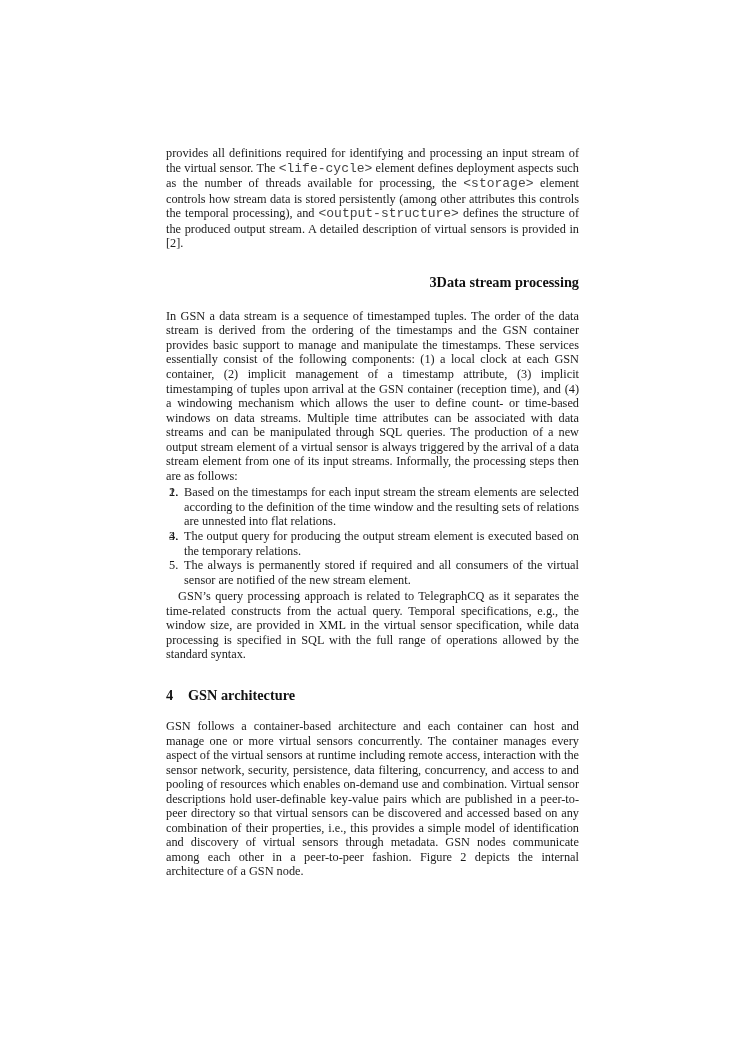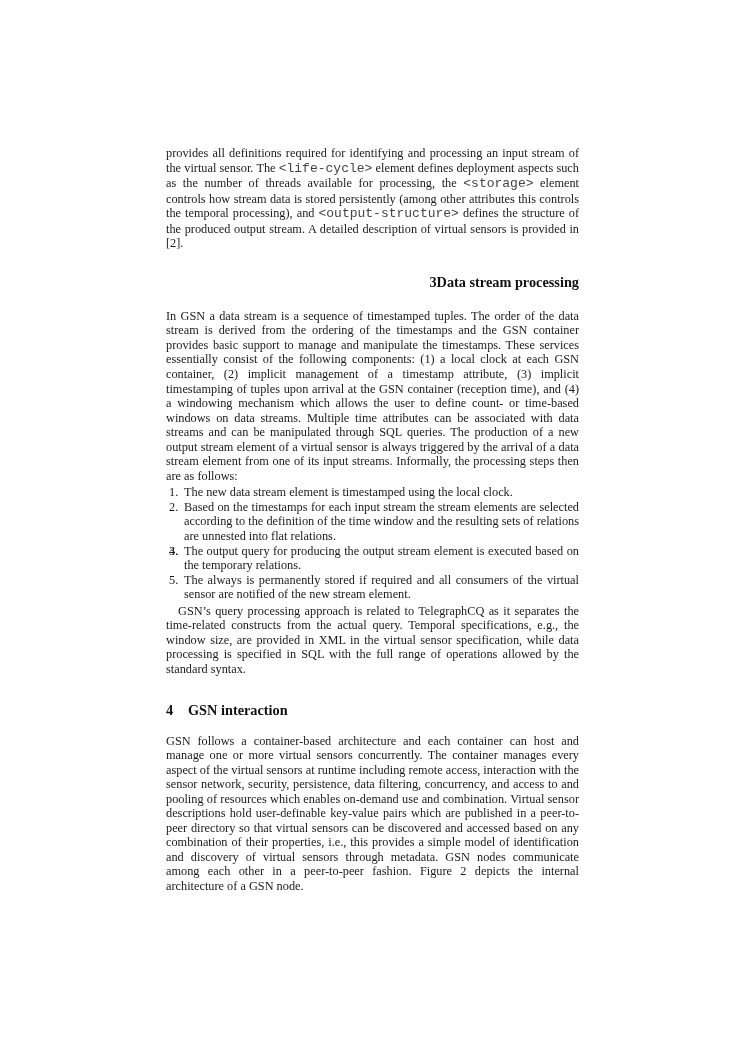--- a/index.html
+++ b/index.html
@@ -28,26 +28,26 @@
 
 <div class="page">
 
   <p><span>provides all definitions required for identifying and processing an input stream of the virtual sensor. The </span><code>&lt;life-cycle&gt;</code><span> element defines deployment aspects such as the number of threads available for processing, the </span><code>&lt;storage&gt;</code><span> element controls how stream data is stored persistently (among other attributes this controls the temporal processing), and </span><code>&lt;output-structure&gt;</code><span> defines the structure of the produced output stream. A detailed description of virtual sensors is provided in [2].</span></p>
 
   <h2 class="sec3"><span class="num">3</span><span>Data stream processing</span></h2>
 
   <p>In GSN a data stream is a sequence of timestamped tuples. The order of the data stream is derived from the ordering of the timestamps and the GSN container provides basic support to manage and manipulate the timestamps. These services essentially consist of the following components: (1) a local clock at each GSN container, (2) implicit management of a timestamp attribute, (3) implicit timestamping of tuples upon arrival at the GSN container (reception time), and (4) a windowing mechanism which allows the user to define count- or time-based windows on data streams. Multiple time attributes can be associated with data streams and can be manipulated through SQL queries. The production of a new output stream element of a virtual sensor is always triggered by the arrival of a data stream element from one of its input streams. Informally, the processing steps then are as follows:</p>
 
   <ol>
-    <li><span class="n">1.</span><span>The new data stream element is timestamped using the local clock.</span></li>
+    <li><span class="n">1.</span></li>
     <li><span class="n">2.</span><span>Based on the timestamps for each input stream the stream elements are selected according to the definition of the time window and the resulting sets of relations are unnested into flat relations.</span></li>
     <li><span class="n">3.</span></li>
     <li><span class="n">4.</span><span>The output query for producing the output stream element is executed based on the temporary relations.</span></li>
     <li><span class="n">5.</span><span>The always is permanently stored if required and all consumers of the virtual sensor are notified of the new stream element.</span></li>
   </ol>
 
   <p class="indent">GSN’s query processing approach is related to TelegraphCQ as it separates the time-related constructs from the actual query. Temporal specifications, e.g., the window size, are provided in XML in the virtual sensor specification, while data processing is speci­fied in SQL with the full range of operations allowed by the standard syntax.</p>
 
-  <h2 class="sec4"><span class="num">4</span><span>GSN interaction</span></h2>
+  <h2 class="sec4"><span class="num">4</span><span>GSN architecture</span></h2>
 
   <p>GSN follows a container-based architecture and each container can host and manage one or more virtual sensors concurrently. The container manages every aspect of the virtual sensors at runtime including remote access, interaction with the sensor net­work, security, persistence, data filtering, concurrency, and access to and pooling of resources which enables on-demand use and combination. Virtual sensor descriptions hold user-definable key-value pairs which are published in a peer-to-peer directory so that virtual sensors can be discovered and accessed based on any combination of their properties, i.e., this provides a simple model of identification and discovery of virtual sensors through metadata. GSN nodes communicate among each other in a peer-to-peer fashion. Figure 2 depicts the internal architecture of a GSN node.</p>
 
 </div>
 
 </body></html>

